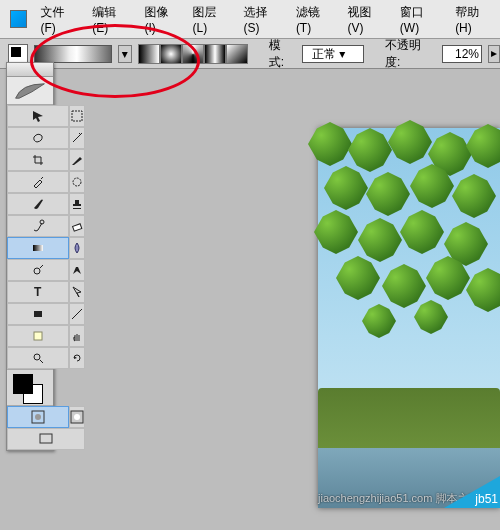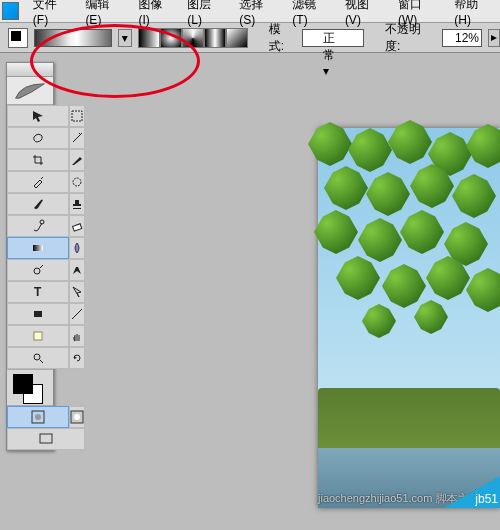--- a/index.html
+++ b/index.html
@@ -1,33 +1,33 @@
 <!DOCTYPE html>
 <html><head>
 <meta charset="utf-8">
 <style>
 *{margin:0;padding:0;box-sizing:border-box;font-family:"Microsoft YaHei",SimSun,sans-serif;font-size:12px}
 body{width:500px;height:530px;background:#bdbdbd;overflow:hidden;position:relative}
-.menubar{height:23px;background:#e8e8e8;display:flex;align-items:center;padding-left:2px;border-bottom:1px solid #999}
+.menubar{height:39px;background:#e8e8e8;display:flex;align-items:center;padding-left:10px;border-bottom:1px solid #999}
 .menubar .logo{width:18px;height:18px;background:linear-gradient(135deg,#0af,#08d);margin-right:6px;border:1px solid #666}
 .menubar .mi{padding:0 8px;cursor:pointer}
 .optbar{height:30px;background:#d0d0d0;display:flex;align-items:center;padding-left:8px;border-bottom:1px solid #888;gap:6px}
 .swatch-mini{width:20px;height:20px;border:1px solid #666;background:#fff;position:relative}
 .swatch-mini::after{content:"";position:absolute;left:2px;top:2px;width:10px;height:10px;background:#000}
 .grad-picker{width:78px;height:18px;border:1px solid #555;background:linear-gradient(90deg,#333 0%,#eee 45%,#fff 55%,#666 100%)}
 .grad-arrow{width:14px;height:18px;border:1px solid #777;background:#ccc;text-align:center;line-height:16px}
 .gtype{display:flex;gap:0}
 .gbtn{width:22px;height:20px;border:1px solid #777;background:#ccc}
 .gbtn.lin{background:linear-gradient(90deg,#000,#fff)}
 .gbtn.rad{background:radial-gradient(circle,#fff,#000)}
 .gbtn.ang{background:conic-gradient(#fff,#000,#fff)}
 .gbtn.ref{background:linear-gradient(90deg,#000,#fff,#000)}
 .gbtn.dia{background:linear-gradient(135deg,#fff,#000)}
 .lbl{margin-left:15px}
-.sel{height:18px;width:62px;border:1px solid #555;background:#fff;padding:0 20px}
+.sel{height:18px;width:62px;border:1px solid #555;background:#fff;padding:0 9px}
 .opv{width:40px;height:18px;border:1px solid #555;background:#fff;text-align:right;padding:0 2px;display:flex;align-items:center;justify-content:flex-end}
 .arr{width:12px;height:18px;border:1px solid #777;background:#ccc;text-align:center;line-height:14px}
 .toolbox{position:absolute;left:6px;top:62px;width:48px;background:#d8d8d8;border:1px solid #888;box-shadow:1px 1px 3px rgba(0,0,0,.4)}
 .tbhdr{height:14px;background:linear-gradient(#f0f0f0,#ccc);border-bottom:1px solid #999}
 .feather{height:28px;display:flex;align-items:center;justify-content:center;border-bottom:1px solid #aaa;background:#e8e8e8}
 .feather svg{width:36px;height:22px}
 .tools{display:grid;grid-template-columns:1fr 1fr}
 .tool{height:22px;border:1px solid #bbb;background:#d8d8d8;display:flex;align-items:center;justify-content:center;cursor:pointer}
 .tool.sel{background:#b8d4f0;border:1px solid #5a9de0}
 .tool svg{width:14px;height:14px}

